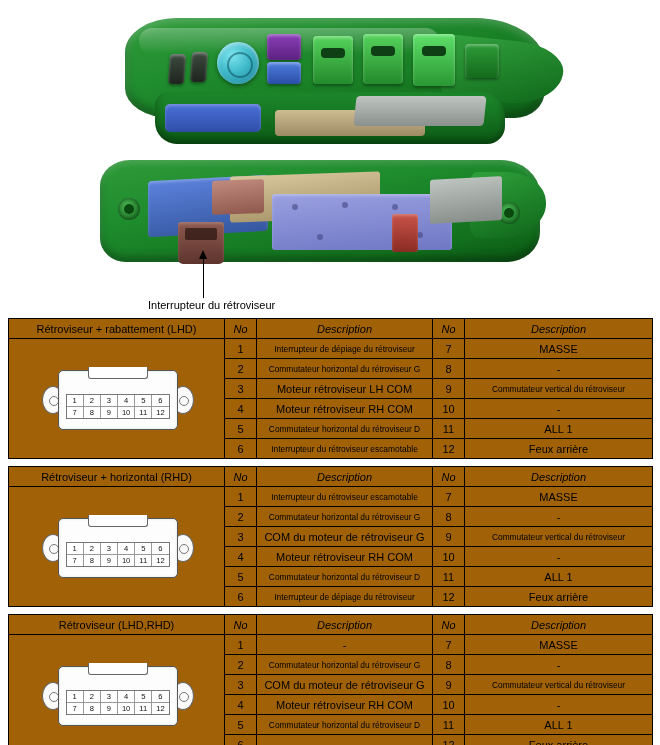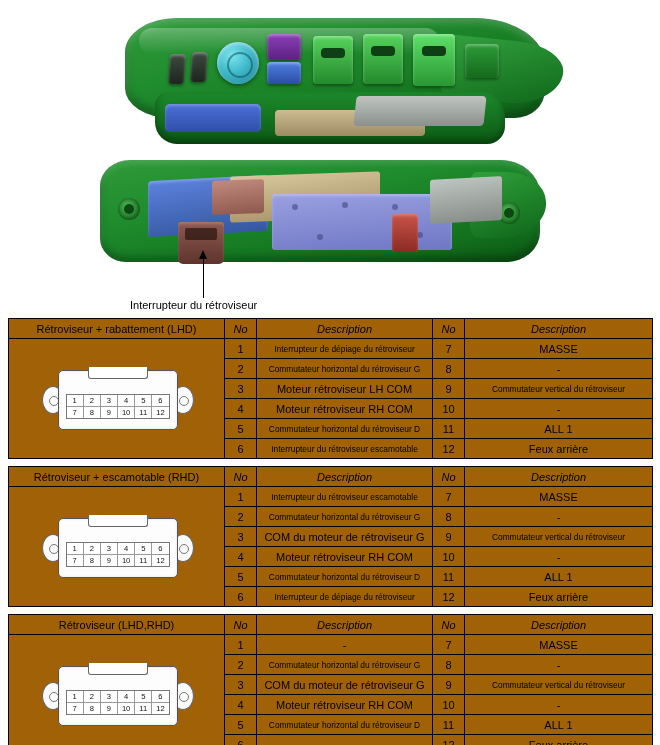--- a/index.html
+++ b/index.html
@@ -239,21 +239,21 @@
     position: absolute;
     left: 199px;
     top: 250px;
     width: 0; height: 0;
     border-left: 4px solid transparent;
     border-right: 4px solid transparent;
     border-bottom: 9px solid #000;
   }
   .callout-label {
     position: absolute;
-    left: 130px;
+    left: 148px;
     top: 299px;
     font-size: 11px;
     white-space: nowrap;
   }
 
   
   .tables {
     position: absolute;
     left: 8px;
     top: 318px;
@@ -491,21 +491,21 @@
   <table class="pinout">
     <colgroup>
       <col class="col-title">
         <col class="col-no">
         <col class="col-desc">
         <col class="col-no2">
         <col class="col-desc2">
     </colgroup>
     <tbody>
         <tr>
-      <td class="hdr-title txt-lg">Rétroviseur + escamotable (RHD)</td>
+      <td class="hdr-title txt-lg">Rétroviseur + horizontal (RHD)</td>
       <td class="hdr-cell txt-lg">No</td>
       <td class="hdr-cell txt-lg">Description</td>
       <td class="hdr-cell txt-lg">No</td>
       <td class="hdr-cell txt-lg">Description</td>
     </tr>
     <tr>
       <td class="conn-cell" rowspan="6">
         <div class="conn-draw">
           <div class="conn-lug left"></div>
           <div class="conn-lug right"></div>

